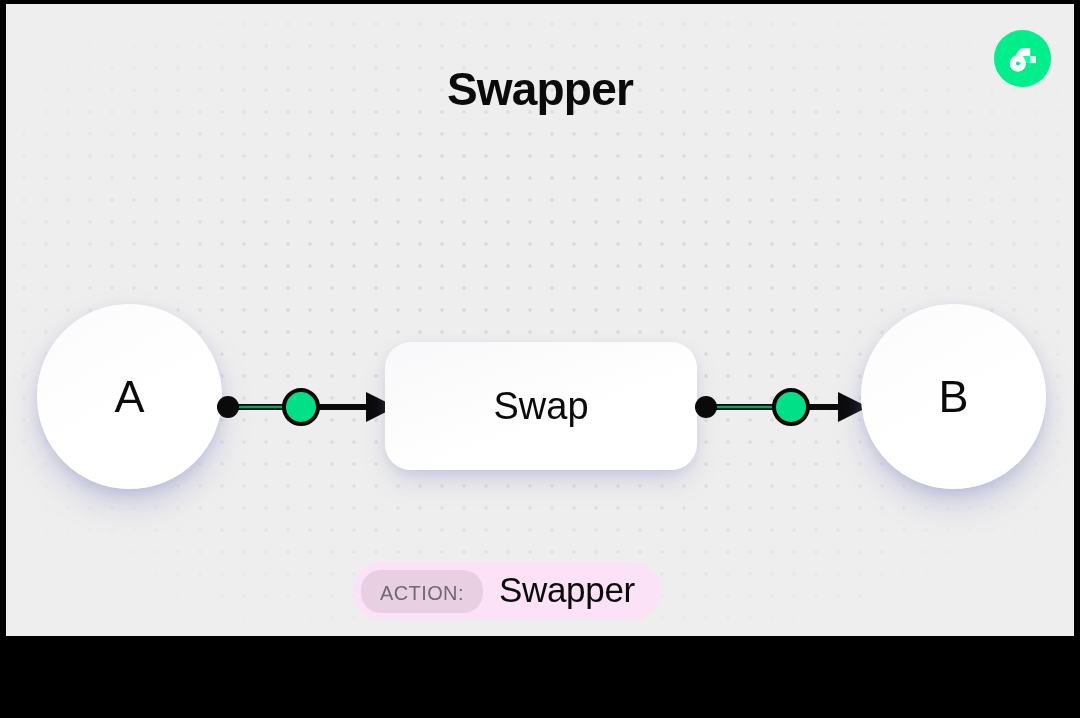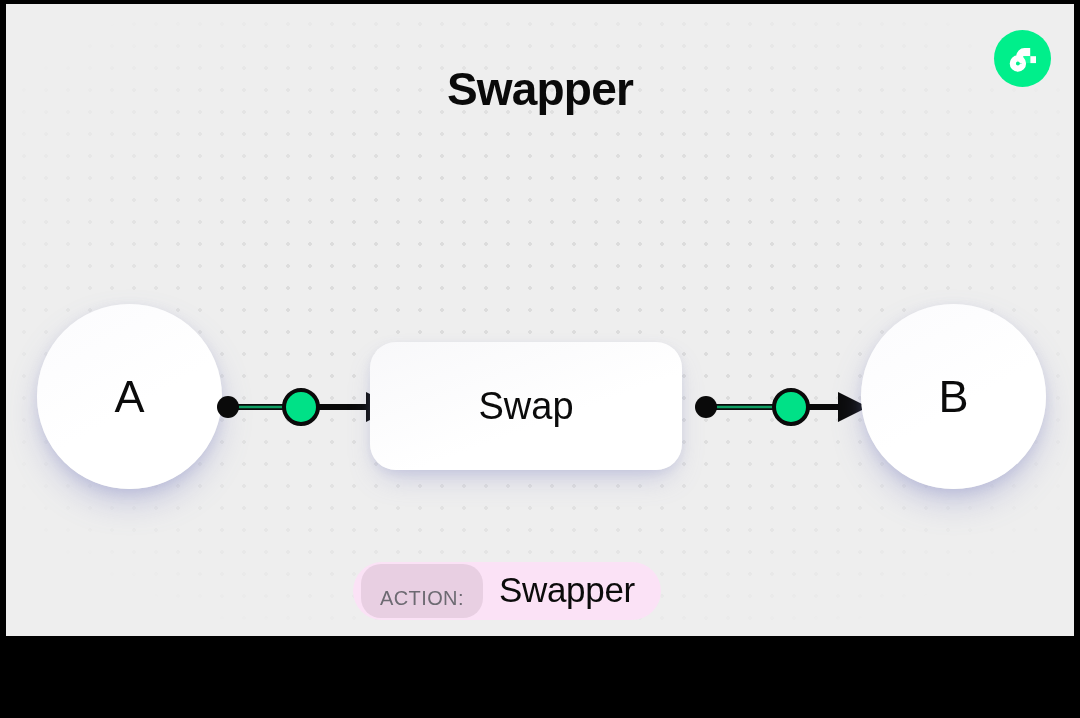--- a/index.html
+++ b/index.html
@@ -81,21 +81,21 @@
     display:flex; align-items:center; justify-content:center;
     font-size:45px;
     font-weight:400;
     color:#0b0b0b;
   }
   #node-a { left:31px; }
   #node-b { left:855px; }
 
   #swap-box {
     position:absolute;
-    left:364px; top:38px;
+    left:379px; top:38px;
     width:312px; height:128px;
     border-radius:26px;
     background:linear-gradient(160deg, #f8f8fa 0%, #ffffff 60%, #ffffff 100%);
     box-shadow:0 14px 28px -8px rgba(120,124,190,0.34),
                0 3px 10px rgba(140,145,200,0.15);
     display:flex; align-items:center; justify-content:center;
     font-size:38px;
     font-weight:400;
     color:#0b0b0b;
   }
@@ -111,21 +111,21 @@
     height:58px;
     background:#fbe2f6;
     border-radius:29px;
     display:flex; align-items:center;
     padding:0 26px 0 8px;
     gap:16px;
   }
   #action-badge-pill {
     background:#e8cfe2;
     border-radius:20px;
-    padding:23px 19px 8px;
+    padding:12px 19px 8px;
     font-size:20px;
     font-weight:400;
     letter-spacing:0.4px;
     color:#6d6a72;
   }
   #action-badge-value {
     font-size:35px;
     font-weight:400;
     letter-spacing:-0.3px;
     color:#0b0b0b;

